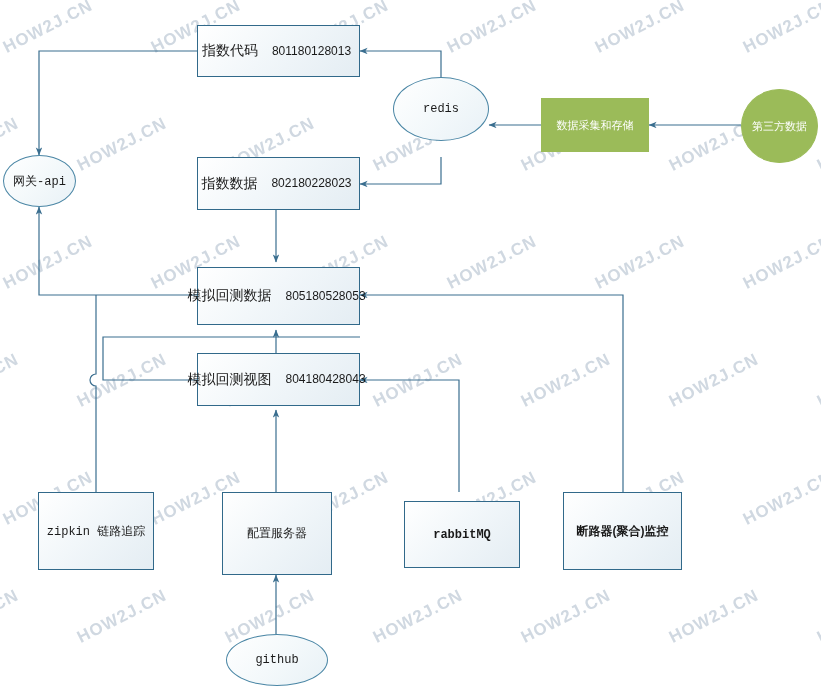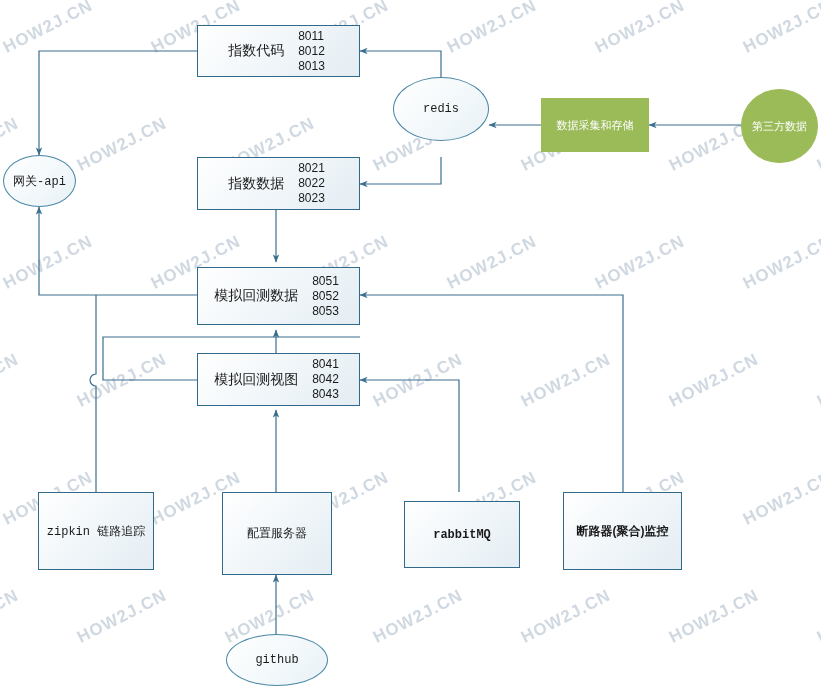--- a/index.html
+++ b/index.html
@@ -99,21 +99,20 @@
     box-sizing: border-box;
   }
   .svc-name {
     font-family: Liberation Serif, serif;
     font-size: 14px;
     color: #1a1a1a;
     white-space: nowrap;
   }
   .svc-ports {
     display: flex;
-    flex-direction: column;
     align-items: flex-start;
     font-family: "Liberation Sans", sans-serif;
     font-size: 12px;
     color: #1a1a1a;
     line-height: 1.25;
   }
 </style>
 </head>
 <body>
 

